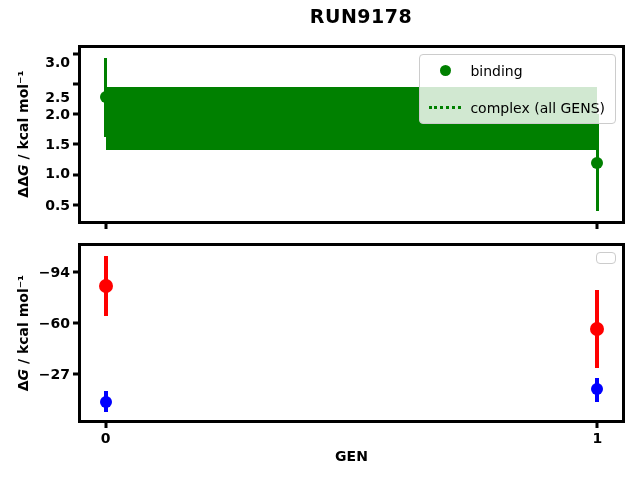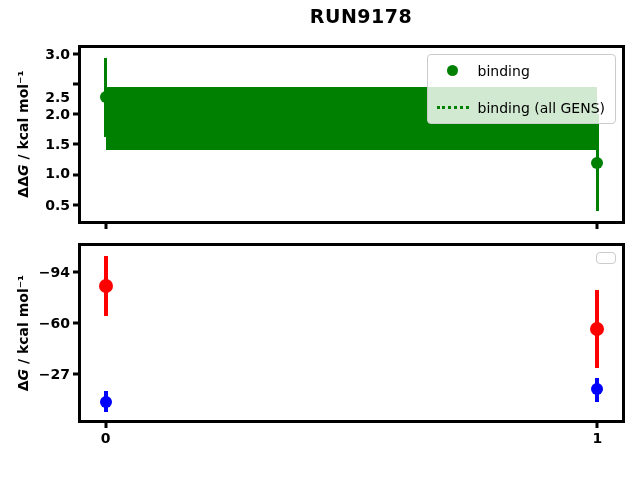--- a/index.html
+++ b/index.html
@@ -62,21 +62,21 @@
   <div class="ylabel ylabel-top"><span>ΔΔ</span><span class="it">G</span><span> / kcal mol⁻¹</span></div>
   <div class="ylabel ylabel-bottom"><span>Δ</span><span class="it">G</span><span> / kcal mol⁻¹</span></div>
 
   <div class="axes axes-top">
       <div class="band" style="left: 24.5909px; width: 491.818px; top: 39.1812px; height: 63.2927px; background: rgb(0, 128, 0);"></div>
       <div class="errbar" style="left: 23.0909px; width: 3px; top: 10.2474px; height: 78.9652px; background: rgb(0, 128, 0);"></div>
       <div class="marker" style="left: 24.5909px; top: 49.4286px; width: 12px; height: 12px; background: rgb(0, 128, 0);"></div>
       <div class="errbar" style="left: 514.909px; width: 3px; top: 66.3066px; height: 96.446px; background: rgb(0, 128, 0);"></div>
       <div class="marker" style="left: 516.409px; top: 114.53px; width: 12px; height: 12px; background: rgb(0, 128, 0);"></div>
       <div class="ytick" style="top: 6.02787px;"></div>
-      <div class="yticklabel" style="top: 6px;">3.0</div>
+      <div class="yticklabel" style="top: 14px;">3.0</div>
       <div class="ytick" style="top: 36.1672px;"></div>
       <div class="yticklabel" style="top: 49px;">2.5</div>
       <div class="ytick" style="top: 66.3066px;"></div>
       <div class="yticklabel" style="top: 66.3066px;">2.0</div>
       <div class="ytick" style="top: 96.446px;"></div>
       <div class="yticklabel" style="top: 96.446px;">1.5</div>
       <div class="ytick" style="top: 126.585px;"></div>
       <div class="yticklabel" style="top: 125px; text-align: center;">1.0</div>
       <div class="ytick" style="top: 156.725px;"></div>
       <div class="yticklabel" style="top: 156.725px;">0.5</div>
@@ -86,21 +86,21 @@
         <div class="legend-row">
           <div class="legend-marker">
             <div class="legend-dot" style="background: rgb(0, 128, 0);"></div>
           </div>
           <div class="legend-label">binding</div>
         </div>
         <div class="legend-row">
           <div class="legend-marker">
             <div class="legend-dotted" style="color: rgb(0, 128, 0);"></div>
           </div>
-          <div class="legend-label">binding (all GENS)</div>
+          <div class="legend-label">complex (all GENS)</div>
         </div>
       </div>
     </div>
   <div class="axes axes-bottom">
       <div class="errbar" style="left: 22.5909px; width: 4px; top: 145.425px; height: 20.4106px; background: rgb(0, 0, 255);"></div>
       <div class="marker" style="left: 24.5909px; top: 155.63px; width: 12px; height: 12px; background: rgb(0, 0, 255);"></div>
       <div class="errbar" style="left: 514.409px; width: 4px; top: 132.158px; height: 23.9824px; background: rgb(0, 0, 255);"></div>
       <div class="marker" style="left: 516.409px; top: 143.384px; width: 12px; height: 12px; background: rgb(0, 0, 255);"></div>
       <div class="errbar" style="left: 22.5909px; width: 4px; top: 9.69501px; height: 60.2111px; background: rgb(255, 0, 0);"></div>
       <div class="marker" style="left: 24.5909px; top: 39.8006px; width: 14px; height: 14px; background: rgb(255, 0, 0);"></div>
@@ -113,13 +113,14 @@
       <div class="ytick" style="top: 127.566px;"></div>
       <div class="yticklabel" style="top: 127.566px;">−27</div>
       <div class="xtick" style="left: 24.5909px;"></div>
       <div class="xticklabel" style="left: 24.5909px;">0</div>
       <div class="xtick" style="left: 516.409px;"></div>
       <div class="xticklabel" style="left: 516.409px;">1</div>
       <div class="legend">
       </div>
     </div>
 
+  <div class="xlabel">GEN</div>
 </div>
 
 </body></html>

